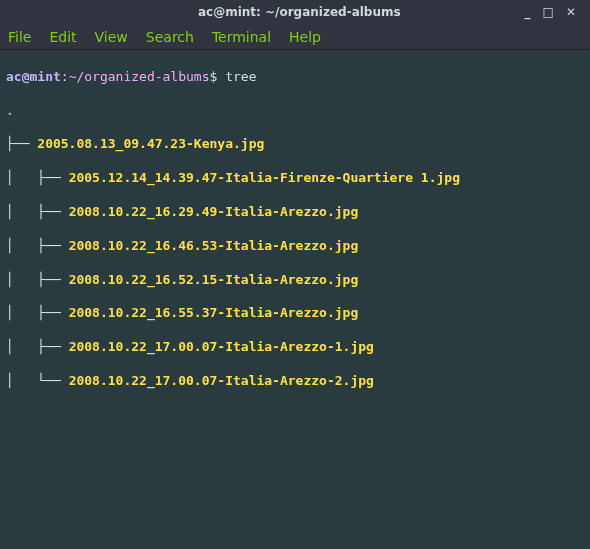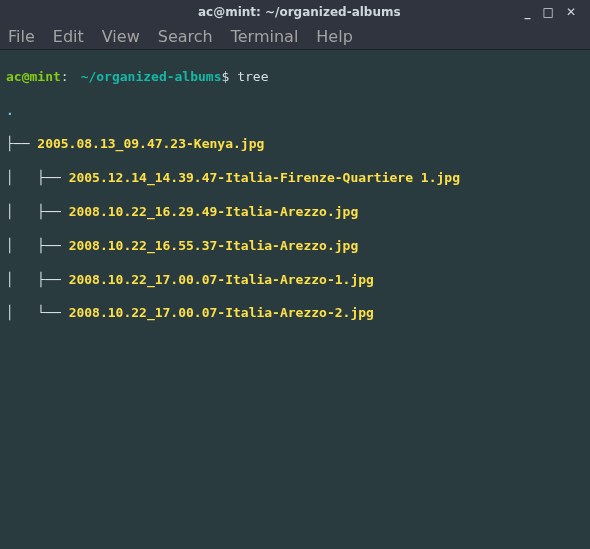--- a/index.html
+++ b/index.html
@@ -28,36 +28,36 @@
   .titlebar .title { flex: 1; text-align: center; font-weight: bold; }
   .titlebar .controls { display: flex; gap: 12px; align-items: center; }
   .titlebar .controls span { cursor: pointer; font-weight: bold; }
   .menubar {
     background: #2f343f;
     height: 24px;
     display: flex;
     align-items: center;
     padding: 0 8px;
     gap: 18px;
-    color: #a3a3a3;
+    color: #84cc16;
     font-family: "DejaVu Sans", Arial, sans-serif;
-    font-size: 16px;
+    font-size: 14px;
     border-bottom: 1px solid #1b1f26;
   }
   .menubar .menu-item { cursor: pointer; }
   .terminal {
     padding: 2px 6px 6px 6px;
     white-space: pre;
     background: #2a3b3f;
     color: #d8dee9;
   }
   .line { white-space: pre; }
-  .user { color: #84cc16; font-weight: bold; }
+  .user { color: #c4b5fd; font-weight: bold; }
   .colon { color: #d8dee9; }
-  .path { color: #14b8a6; font-weight: bold; margin-left: 12px; }
+  .path { color: #f0abfc; font-weight: normal; }
   .dollar { color: #d8dee9; }
   .cmd { color: #d8dee9; }
   .branch { color: #d8dee9; }
   .dir { color: #6ec1d6; font-weight: bold; }
   .file-img { color: #fde047; font-weight: bold; }
 </style>
 </head>
 <body>
 
 <div class="titlebar">
@@ -78,20 +78,22 @@
   <span class="menu-item">Terminal</span>
   <span class="menu-item">Help</span>
 </div>
 
 <div class="terminal">
 <div class="line"><span class="user">ac@mint</span><span class="colon">:</span><span class="path">~/organized-albums</span><span class="dollar">$ </span><span class="cmd">tree</span></div>
 <div class="line"><span class="dir">.</span></div>
 <div class="line"><span class="branch">├── </span><span class="file-img">2005.08.13_09.47.23-Kenya.jpg</span></div>
 <div class="line"><span class="branch">│   ├── </span><span class="file-img">2005.12.14_14.39.47-Italia-Firenze-Quartiere 1.jpg</span></div>
 <div class="line"><span class="branch">│   ├── </span><span class="file-img">2008.10.22_16.29.49-Italia-Arezzo.jpg</span></div>
+<div class="line"><span class="branch">│   ├── </span><span class="file-img">2008.10.22_16.46.53-Italia-Arezzo.jpg</span></div>
+<div class="line"><span class="branch">│   ├── </span><span class="file-img">2008.10.22_16.52.15-Italia-Arezzo.jpg</span></div>
 <div class="line"><span class="branch">│   ├── </span><span class="file-img">2008.10.22_16.55.37-Italia-Arezzo.jpg</span></div>
 <div class="line"><span class="branch">│   ├── </span><span class="file-img">2008.10.22_17.00.07-Italia-Arezzo-1.jpg</span></div>
 <div class="line"><span class="branch">│   └── </span><span class="file-img">2008.10.22_17.00.07-Italia-Arezzo-2.jpg</span></div>
 
 
 
 
 
 
 

